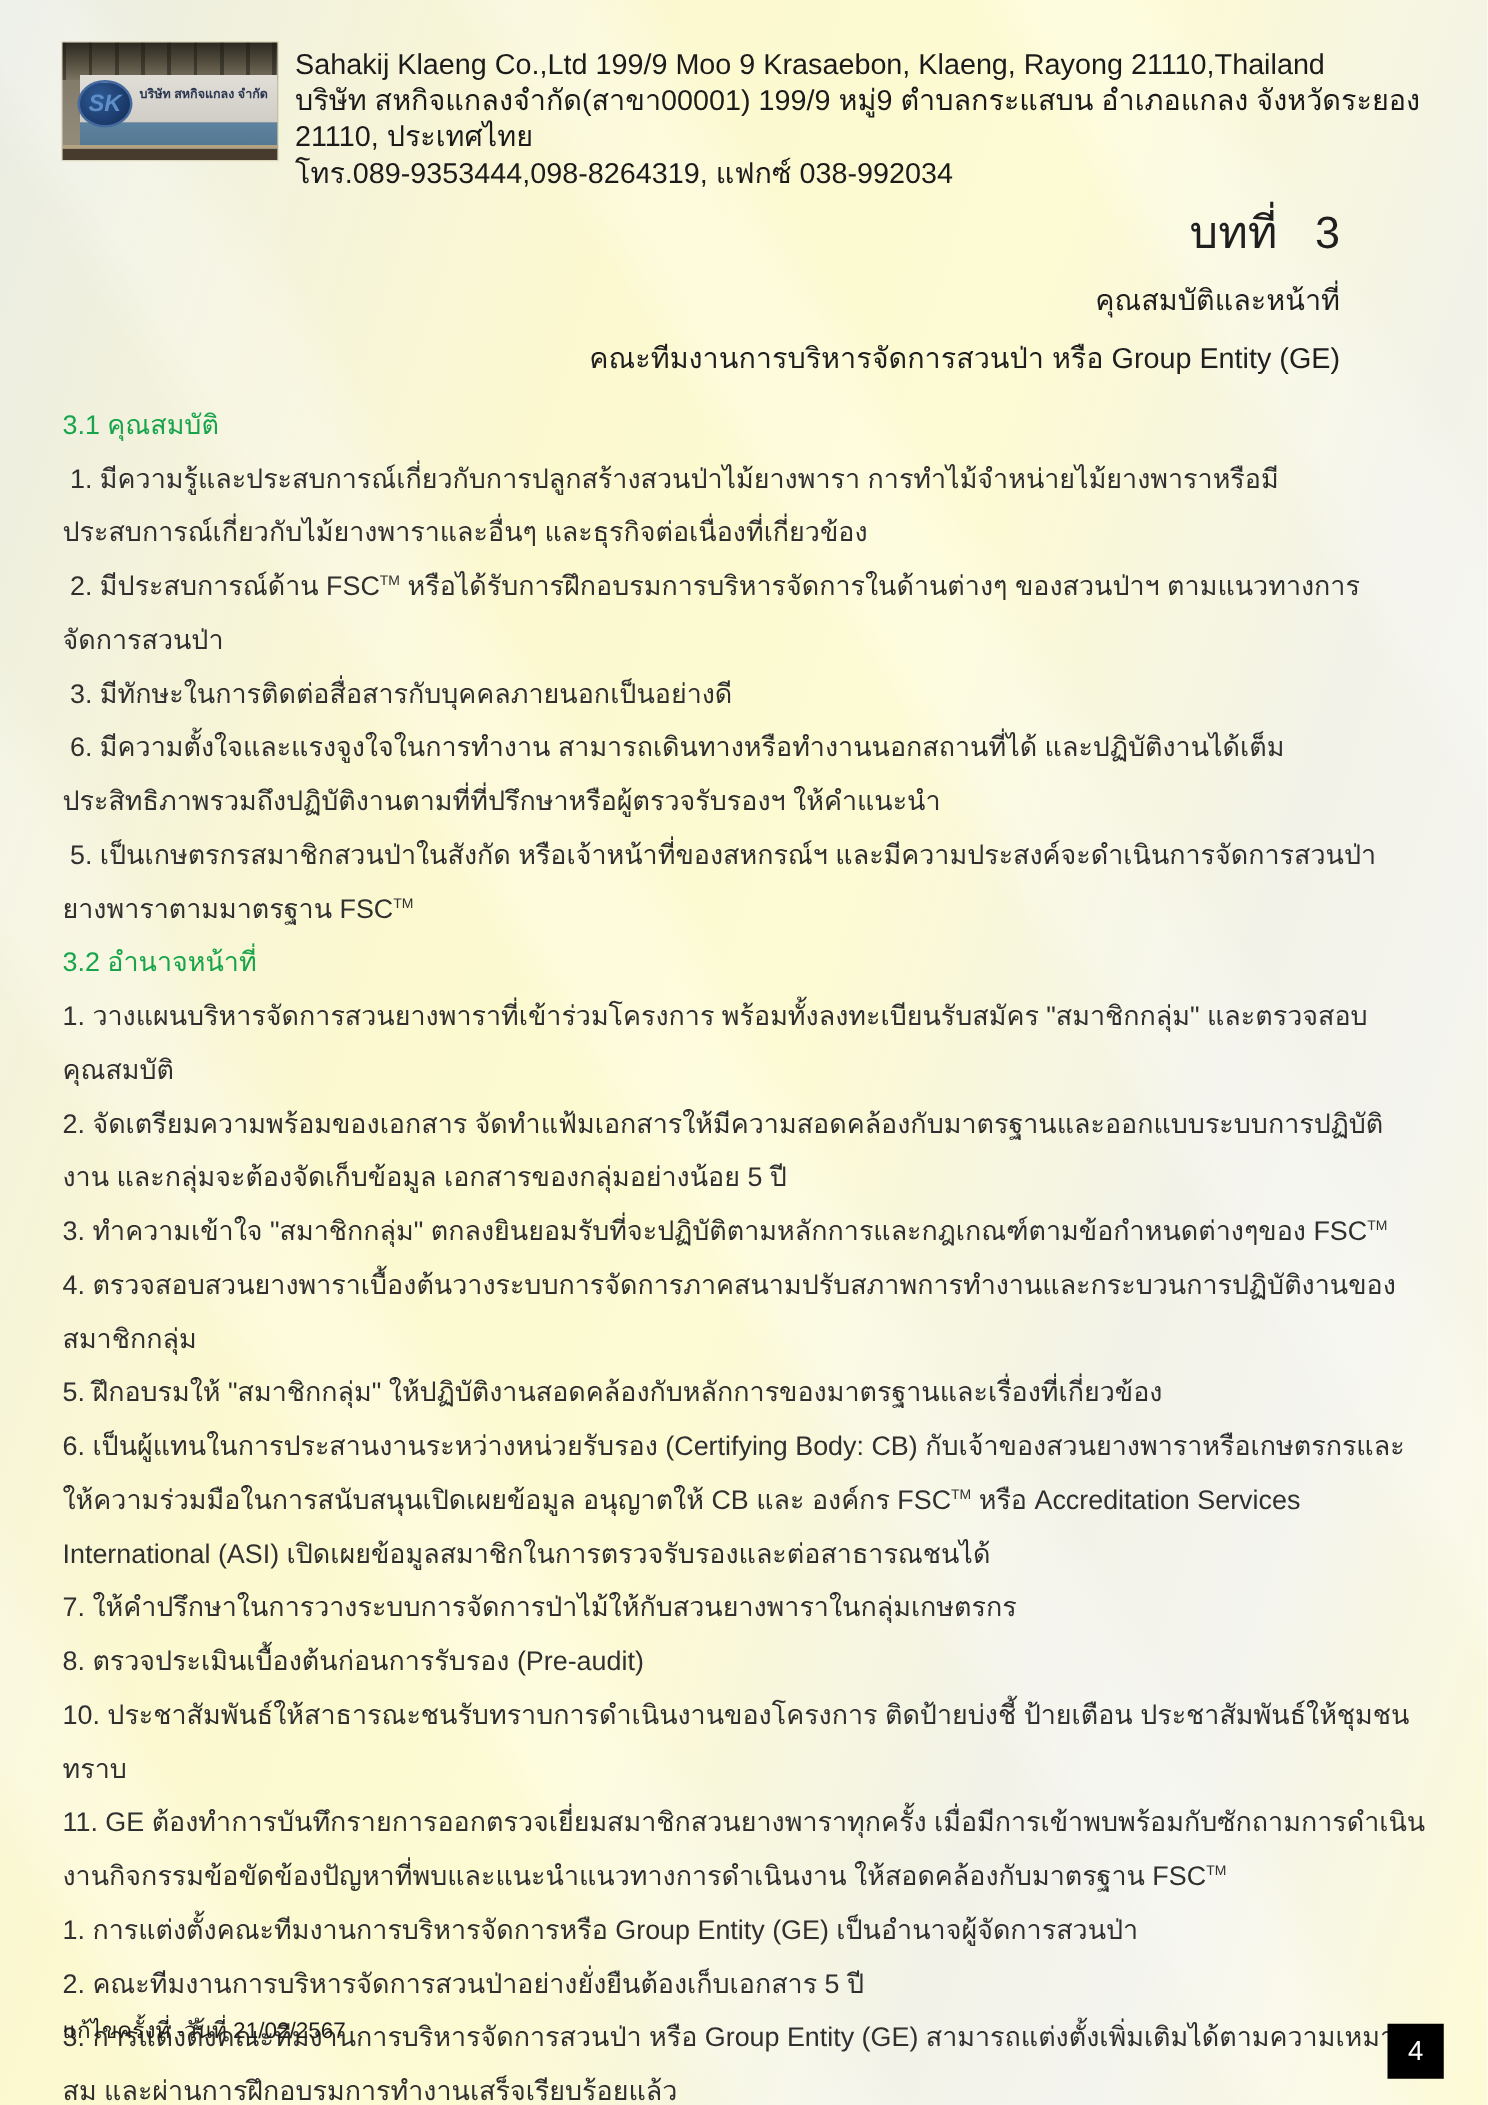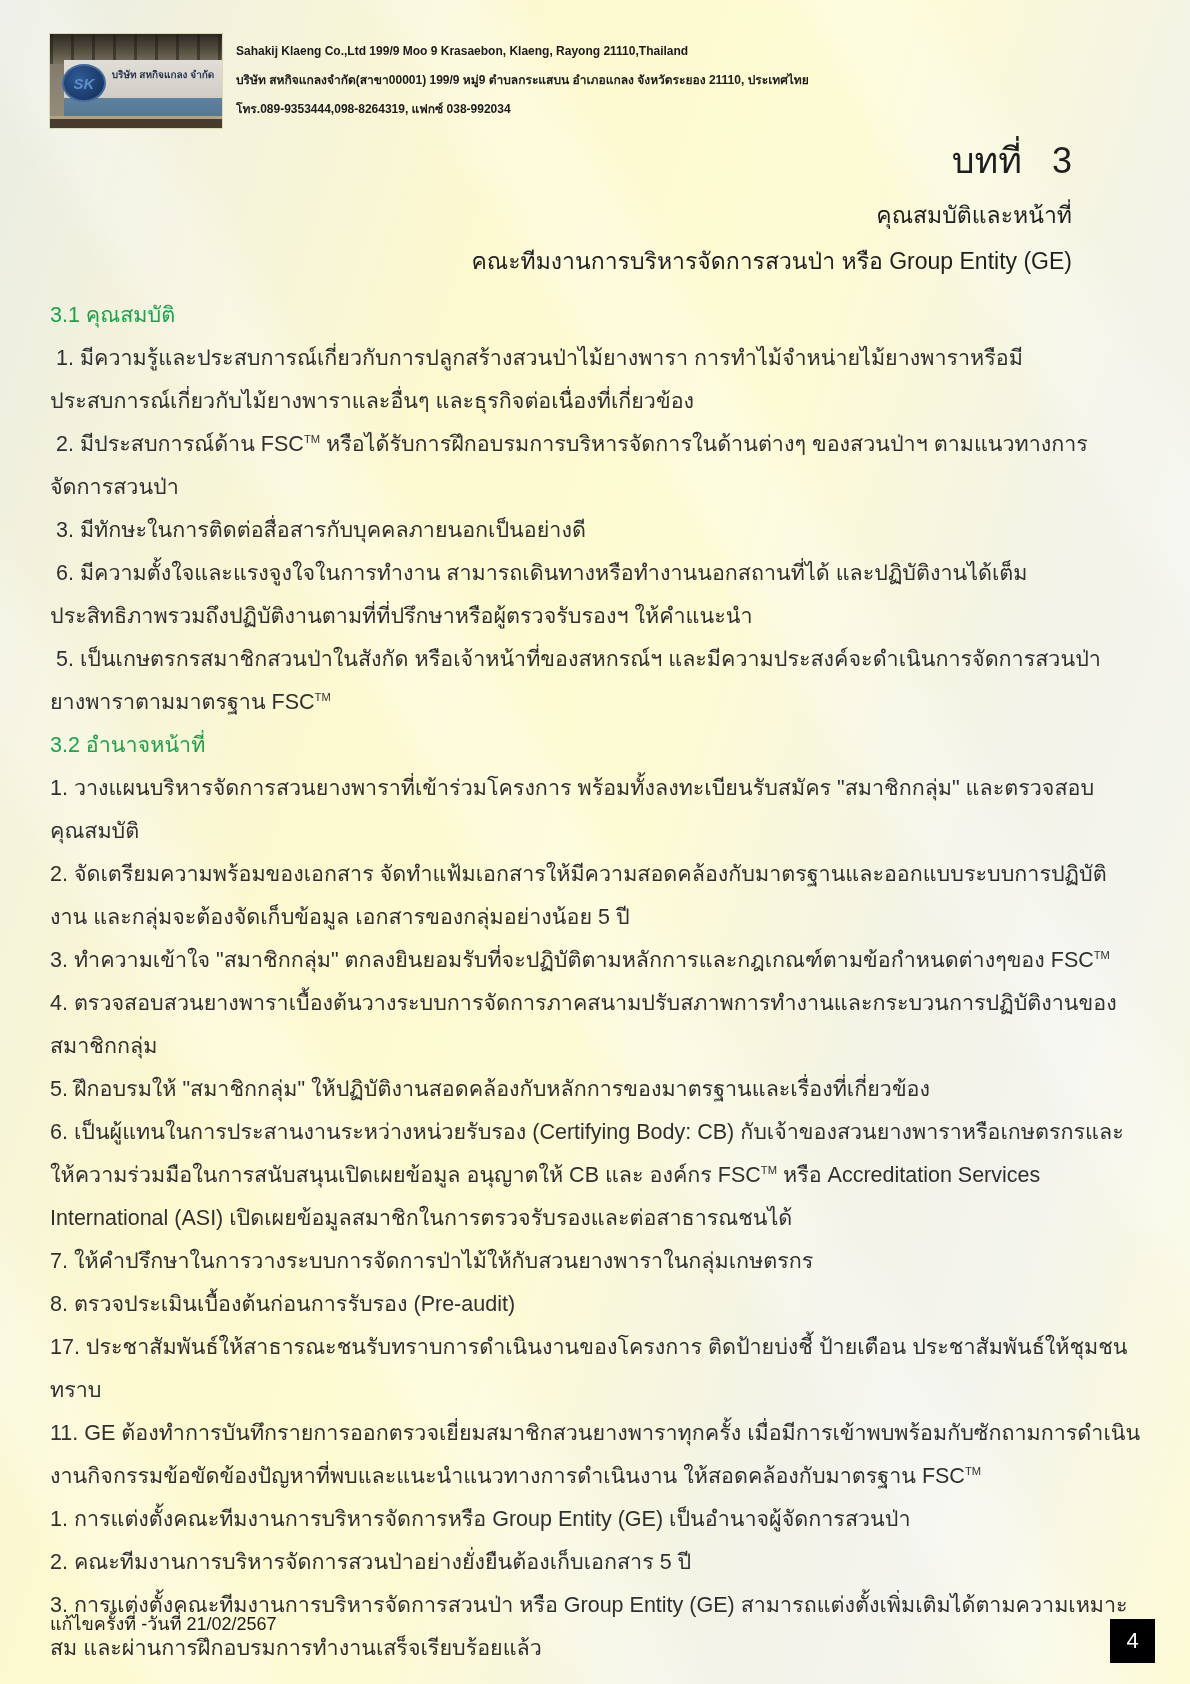--- a/index.html
+++ b/index.html
@@ -39,24 +39,24 @@
   }
   .sign-thai{font-size:10px;font-weight:bold;color:#2a3550;text-align:center;margin:7px 0 18px 40px;white-space:nowrap;}
   .sign-eng{font-size:7px;font-weight:bold;color:#366a58;text-align:center;margin:2px 0 0 40px;letter-spacing:.4px;white-space:nowrap;}
   .sign-body{position:absolute;left:14px;top:64px;right:0;height:22px;background:linear-gradient(180deg,#5d82a0,#54778f);}
   .logo-circle{
     position:absolute;left:12px;top:30px;width:44px;height:38px;border-radius:50%;
     background:radial-gradient(circle at 38% 35%, #2f5a94 0%, #1d3d6e 60%, #142b50 100%);
     border:2px solid #44699f;box-sizing:border-box;
     display:flex;align-items:center;justify-content:center;
   }
-  .sk-monogram{font-style:italic;font-weight:bold;font-size:15px;color:#5e8fc9;line-height:1;}
+  .sk-monogram{font-style:italic;font-weight:bold;font-size:19px;color:#5e8fc9;line-height:1;}
   .ground{position:absolute;left:0;right:0;bottom:0;height:9px;background:#473b2e;}
   .ground::before{content:"";position:absolute;left:0;right:0;top:-3px;height:3px;background:#b4a383;}
-  .header-lines{font-size:12px;line-height:29px;color:#1b1b1b;padding-top:3px;font-weight:bold;}
+  .header-lines{font-size:23px;line-height:29px;color:#1b1b1b;padding-top:3px;}
 
   
   .title-block{margin-top:6px;padding-right:118px;text-align:right;color:#1f1f1f;padding-left:32px;}
   .chapter{font-size:36px;line-height:54px;white-space:pre;}
   .subtitle{font-size:23px;line-height:46px;margin-top:4px;}
   .subtitle2{font-size:23px;line-height:46px;}
 
   
   .content{margin:10px 48px 0 50px;font-size:21.5px;line-height:43px;}
   .para{white-space:pre-wrap;color:#303030;}
@@ -110,21 +110,21 @@
       <div class="para"> 5. เป็นเกษตรกรสมาชิกสวนป่าในสังกัด หรือเจ้าหน้าที่ของสหกรณ์ฯ และมีความประสงค์จะดำเนินการจัดการสวนป่ายางพาราตามมาตรฐาน FSC<sup class="tm">TM</sup></div>
       <div class="sec-heading">3.2 อำนาจหน้าที่</div>
       <div class="para">1. วางแผนบริหารจัดการสวนยางพาราที่เข้าร่วมโครงการ พร้อมทั้งลงทะเบียนรับสมัคร "สมาชิกกลุ่ม" และตรวจสอบคุณสมบัติ</div>
       <div class="para">2. จัดเตรียมความพร้อมของเอกสาร จัดทำแฟ้มเอกสารให้มีความสอดคล้องกับมาตรฐานและออกแบบระบบการปฏิบัติงาน และกลุ่มจะต้องจัดเก็บข้อมูล เอกสารของกลุ่มอย่างน้อย 5 ปี</div>
       <div class="para">3. ทำความเข้าใจ "สมาชิกกลุ่ม" ตกลงยินยอมรับที่จะปฏิบัติตามหลักการและกฎเกณฑ์ตามข้อกำหนดต่างๆของ FSC<sup class="tm">TM</sup></div>
       <div class="para">4. ตรวจสอบสวนยางพาราเบื้องต้นวางระบบการจัดการภาคสนามปรับสภาพการทำงานและกระบวนการปฏิบัติงานของสมาชิกกลุ่ม</div>
       <div class="para">5. ฝึกอบรมให้ "สมาชิกกลุ่ม" ให้ปฏิบัติงานสอดคล้องกับหลักการของมาตรฐานและเรื่องที่เกี่ยวข้อง</div>
       <div class="para">6. เป็นผู้แทนในการประสานงานระหว่างหน่วยรับรอง (Certifying Body: CB) กับเจ้าของสวนยางพาราหรือเกษตรกรและให้ความร่วมมือในการสนับสนุนเปิดเผยข้อมูล อนุญาตให้ CB และ องค์กร FSC<sup class="tm">TM</sup> หรือ Accreditation Services International (ASI) เปิดเผยข้อมูลสมาชิกในการตรวจรับรองและต่อสาธารณชนได้</div>
       <div class="para">7. ให้คำปรึกษาในการวางระบบการจัดการป่าไม้ให้กับสวนยางพาราในกลุ่มเกษตรกร</div>
       <div class="para">8. ตรวจประเมินเบื้องต้นก่อนการรับรอง (Pre-audit)</div>
-      <div class="para">17. ประชาสัมพันธ์ให้สาธารณะชนรับทราบการดำเนินงานของโครงการ ติดป้ายบ่งชี้ ป้ายเตือน ประชาสัมพันธ์ให้ชุมชนทราบ</div>
+      <div class="para">10. ประชาสัมพันธ์ให้สาธารณะชนรับทราบการดำเนินงานของโครงการ ติดป้ายบ่งชี้ ป้ายเตือน ประชาสัมพันธ์ให้ชุมชนทราบ</div>
       <div class="para">11. GE ต้องทำการบันทึกรายการออกตรวจเยี่ยมสมาชิกสวนยางพาราทุกครั้ง เมื่อมีการเข้าพบพร้อมกับซักถามการดำเนินงานกิจกรรมข้อขัดข้องปัญหาที่พบและแนะนำแนวทางการดำเนินงาน ให้สอดคล้องกับมาตรฐาน FSC<sup class="tm">TM</sup></div>
       <div class="para">1. การแต่งตั้งคณะทีมงานการบริหารจัดการหรือ Group Entity (GE) เป็นอำนาจผู้จัดการสวนป่า</div>
       <div class="para">2. คณะทีมงานการบริหารจัดการสวนป่าอย่างยั่งยืนต้องเก็บเอกสาร 5 ปี</div>
       <div class="para">3. การแต่งตั้งคณะทีมงานการบริหารจัดการสวนป่า หรือ Group Entity (GE) สามารถแต่งตั้งเพิ่มเติมได้ตามความเหมาะสม และผ่านการฝึกอบรมการทำงานเสร็จเรียบร้อยแล้ว</div>
     </div>
 
   <div class="revision">แก้ไขครั้งที่ -วันที่ 21/02/2567</div>
   <div class="page-num">4</div>
 
 </div>

